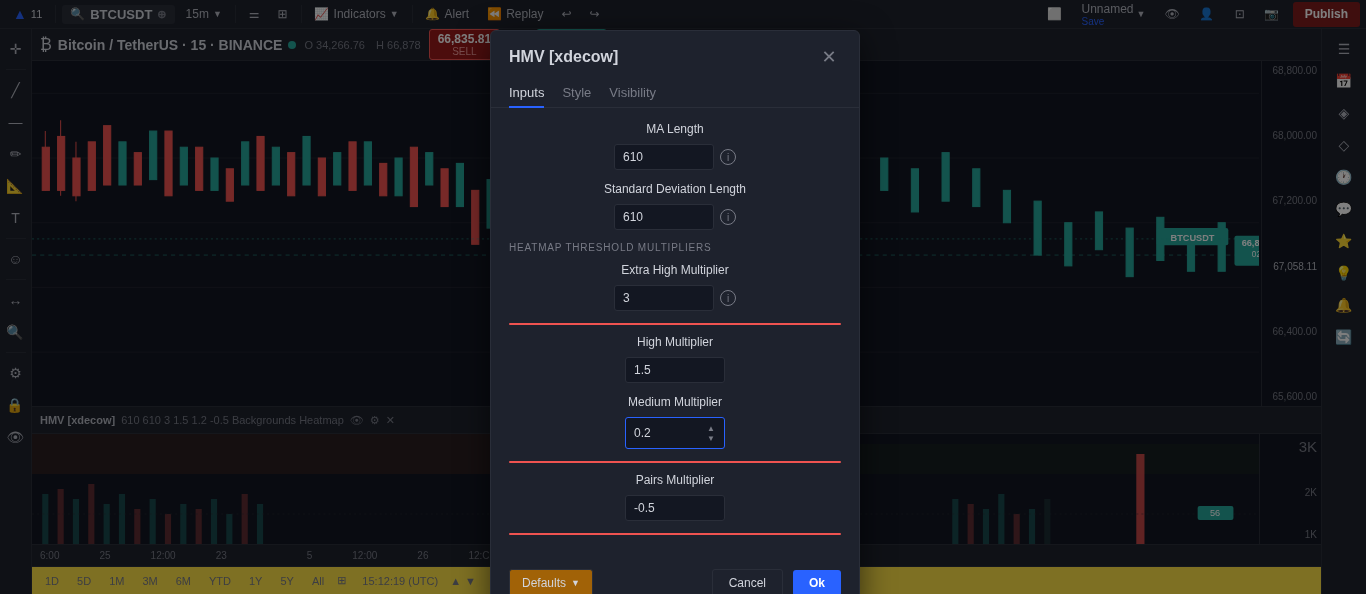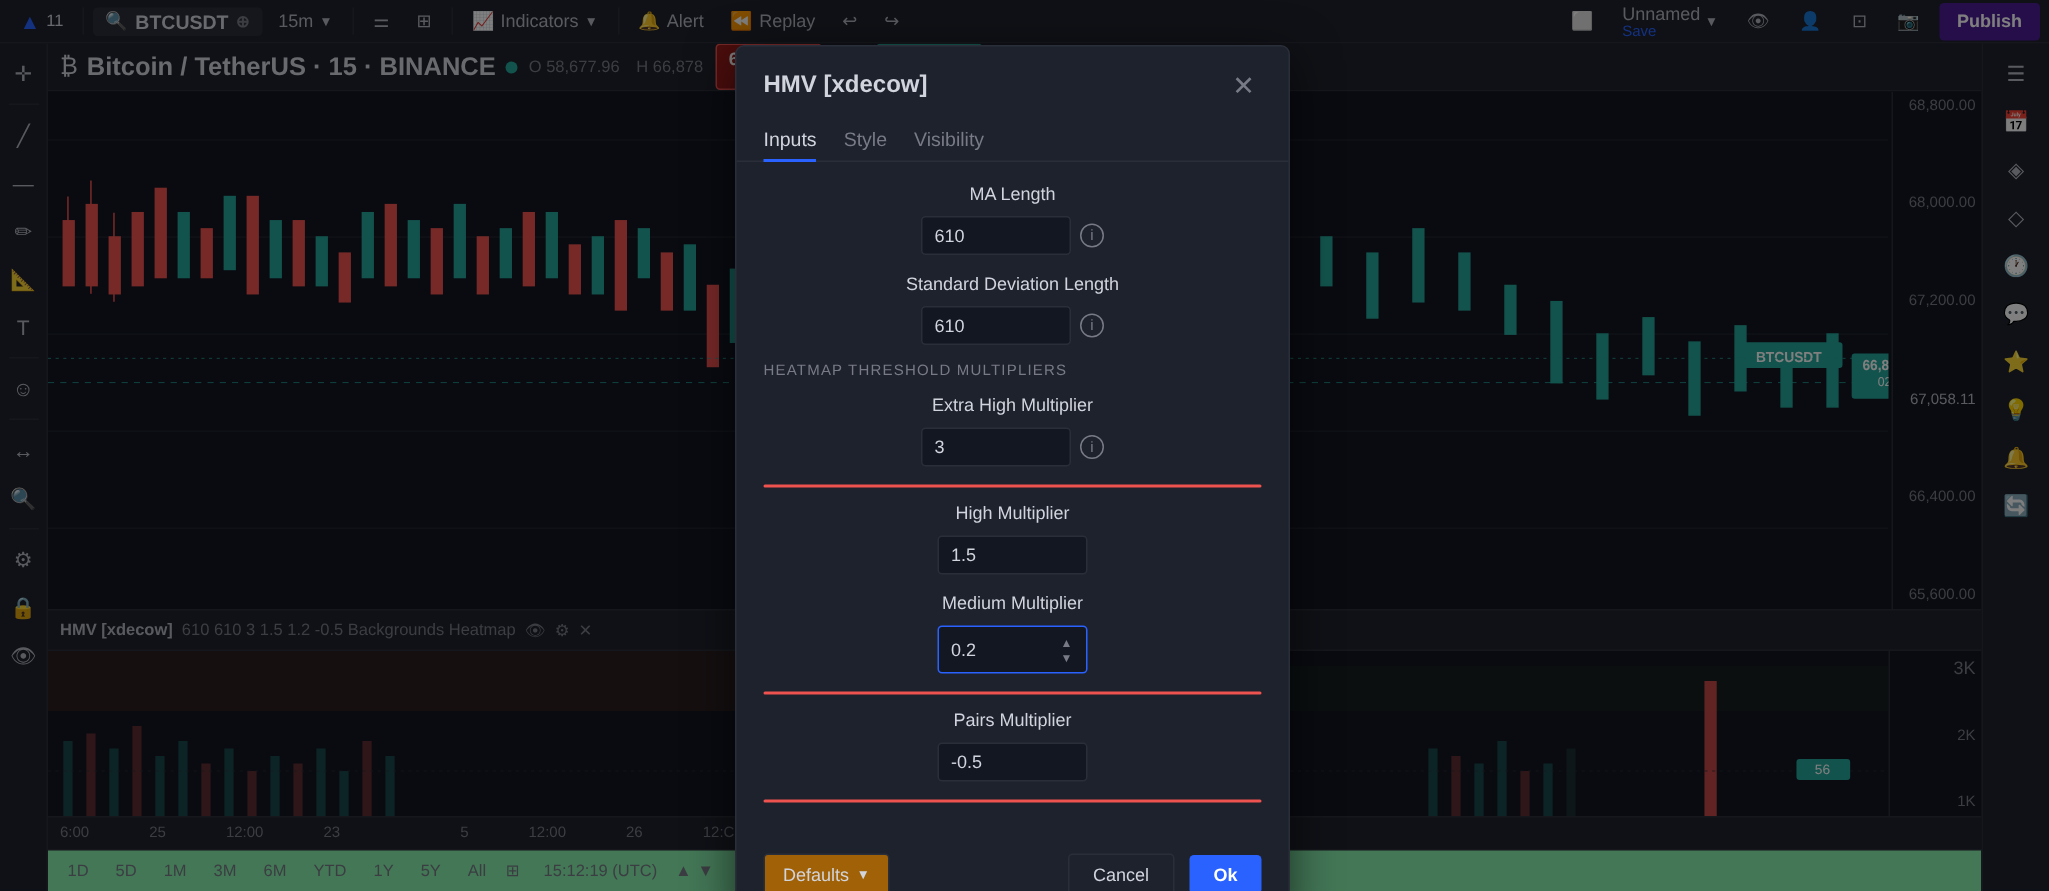--- a/index.html
+++ b/index.html
@@ -54,21 +54,21 @@
       font-size: 13px;
       font-weight: 600;
     }
     .toolbar-right {
       margin-left: auto;
       display: flex;
       align-items: center;
       gap: 6px;
     }
     .publish-btn {
-      background: #4c1d95;
+      background: #7f1d1d;
       color: #fff;
       border: none;
       border-radius: 3px;
       padding: 4px 12px;
       font-size: 12px;
       font-weight: 600;
       cursor: pointer;
       height: 25px;
     }
     .unnamed-btn {
@@ -138,21 +138,21 @@
       padding: 0 8px;
       gap: 8px;
       flex-shrink: 0;
     }
     .pair-info {
       display: flex;
       align-items: center;
       gap: 6px;
     }
     .pair-dot { width: 8px; height: 8px; border-radius: 50%; background: #26a69a; }
-    .pair-name { font-size: 17px; font-weight: 600; color: #d1d4dc; }
+    .pair-name { font-size: 14px; font-weight: 600; color: #d1d4dc; }
     .ohlc-info { font-size: 11px; color: #787b86; }
     .sell-box {
       background: #991b1b;
       border: 1px solid #ef5350;
       border-radius: 3px;
       padding: 2px 8px;
       text-align: center;
       cursor: pointer;
     }
     .sell-box .price { color: #fff; font-size: 12px; font-weight: 700; }
@@ -220,21 +220,21 @@
       padding: 0 8px;
       gap: 40px;
       font-size: 10px;
       color: #787b86;
       flex-shrink: 0;
     }
 
     
     .bottom-toolbar {
       height: 28px;
-      background: #86efac;
+      background: #fde047;
       border-top: 1px solid #2a2e39;
       display: flex;
       align-items: center;
       padding: 0 8px;
       gap: 8px;
       flex-shrink: 0;
       font-size: 11px;
       color: #b2b5be;
     }
     .timeframe-btn {
@@ -572,21 +572,21 @@
   <div class="chart-area">
 
     <div class="chart-header">
       <div class="pair-info">
         <span style="font-size:16px;">₿</span>
         <span class="pair-name">Bitcoin / TetherUS · 15 · BINANCE</span>
         <div class="pair-dot"></div>
       </div>
       <div class="ohlc-info">
         <span>O</span>
-        <span style="margin-right:8px;">58,677.96</span>
+        <span style="margin-right:8px;">34,266.76</span>
         <span>H</span>
         <span>66,878</span>
       </div>
       <div class="sell-box">
         <div class="price">66,835.81</div>
         <div class="label">SELL</div>
       </div>
       <div class="spread-box">
         <div>0.01</div>
       </div>
@@ -744,21 +744,21 @@
         <rect x="975" y="75" width="6" height="35" fill="rgba(38,166,154,0.35)"></rect>
         <rect x="990" y="65" width="6" height="45" fill="rgba(39,83,80,0.35)"></rect>
 
         <line x1="0" y1="80" x2="1200" y2="80" stroke="#2a2e39" stroke-width="0.5" stroke-dasharray="2,3"></line>
 
         <rect x="1140" y="72" width="35" height="14" fill="#26a69a" rx="2"></rect>
         <text x="1157" y="82" fill="#fff" font-size="9" text-anchor="middle">56</text>
       </svg>
 
       <div style="position:absolute;right:0;top:0;bottom:0;width:62px;background:#131722;border-left:1px solid #2a2e39;display:flex;flex-direction:column;justify-content:space-between;padding:4px 4px;">
-        <div style="font-size:12px;color:#787b86;text-align:right;">3K</div>
+        <div style="font-size:15px;color:#787b86;text-align:right;">3K</div>
         <div style="font-size:10px;color:#787b86;text-align:right;">2K</div>
         <div style="font-size:10px;color:#787b86;text-align:right;">1K</div>
       </div>
     </div>
 
     <div class="time-axis">
       <span>6:00</span>
       <span>25</span>
       <span>12:00</span>
       <span>23</span>

